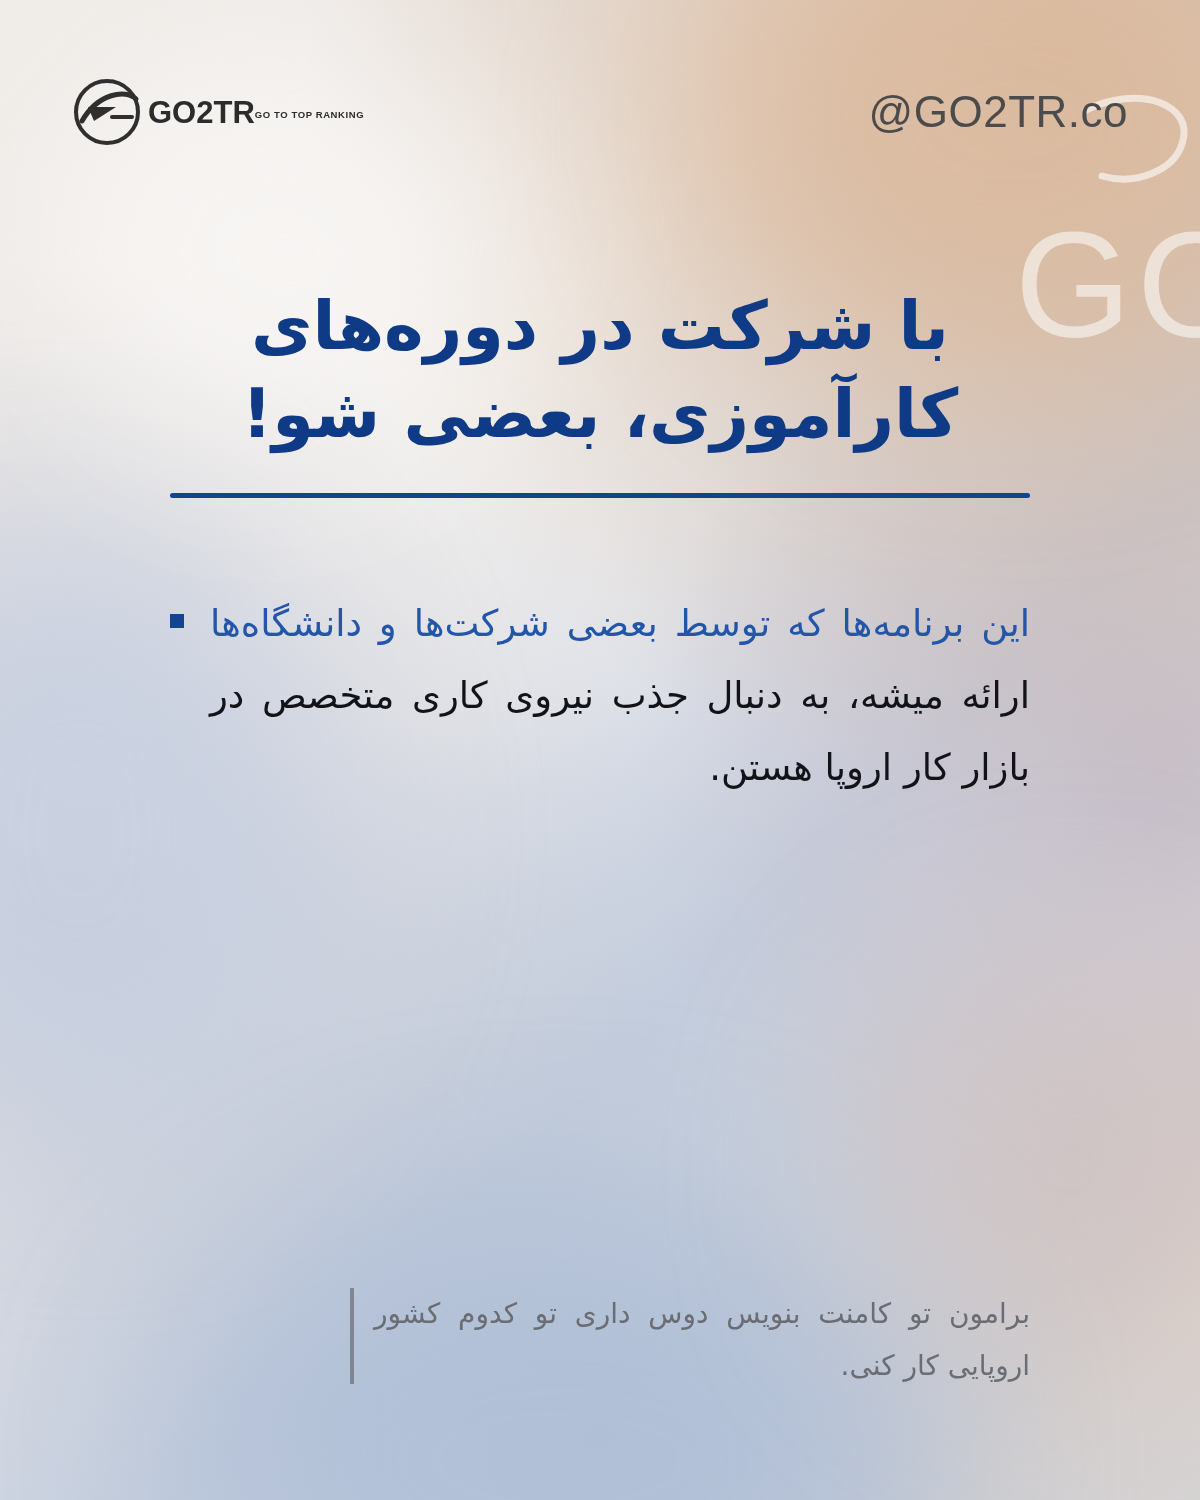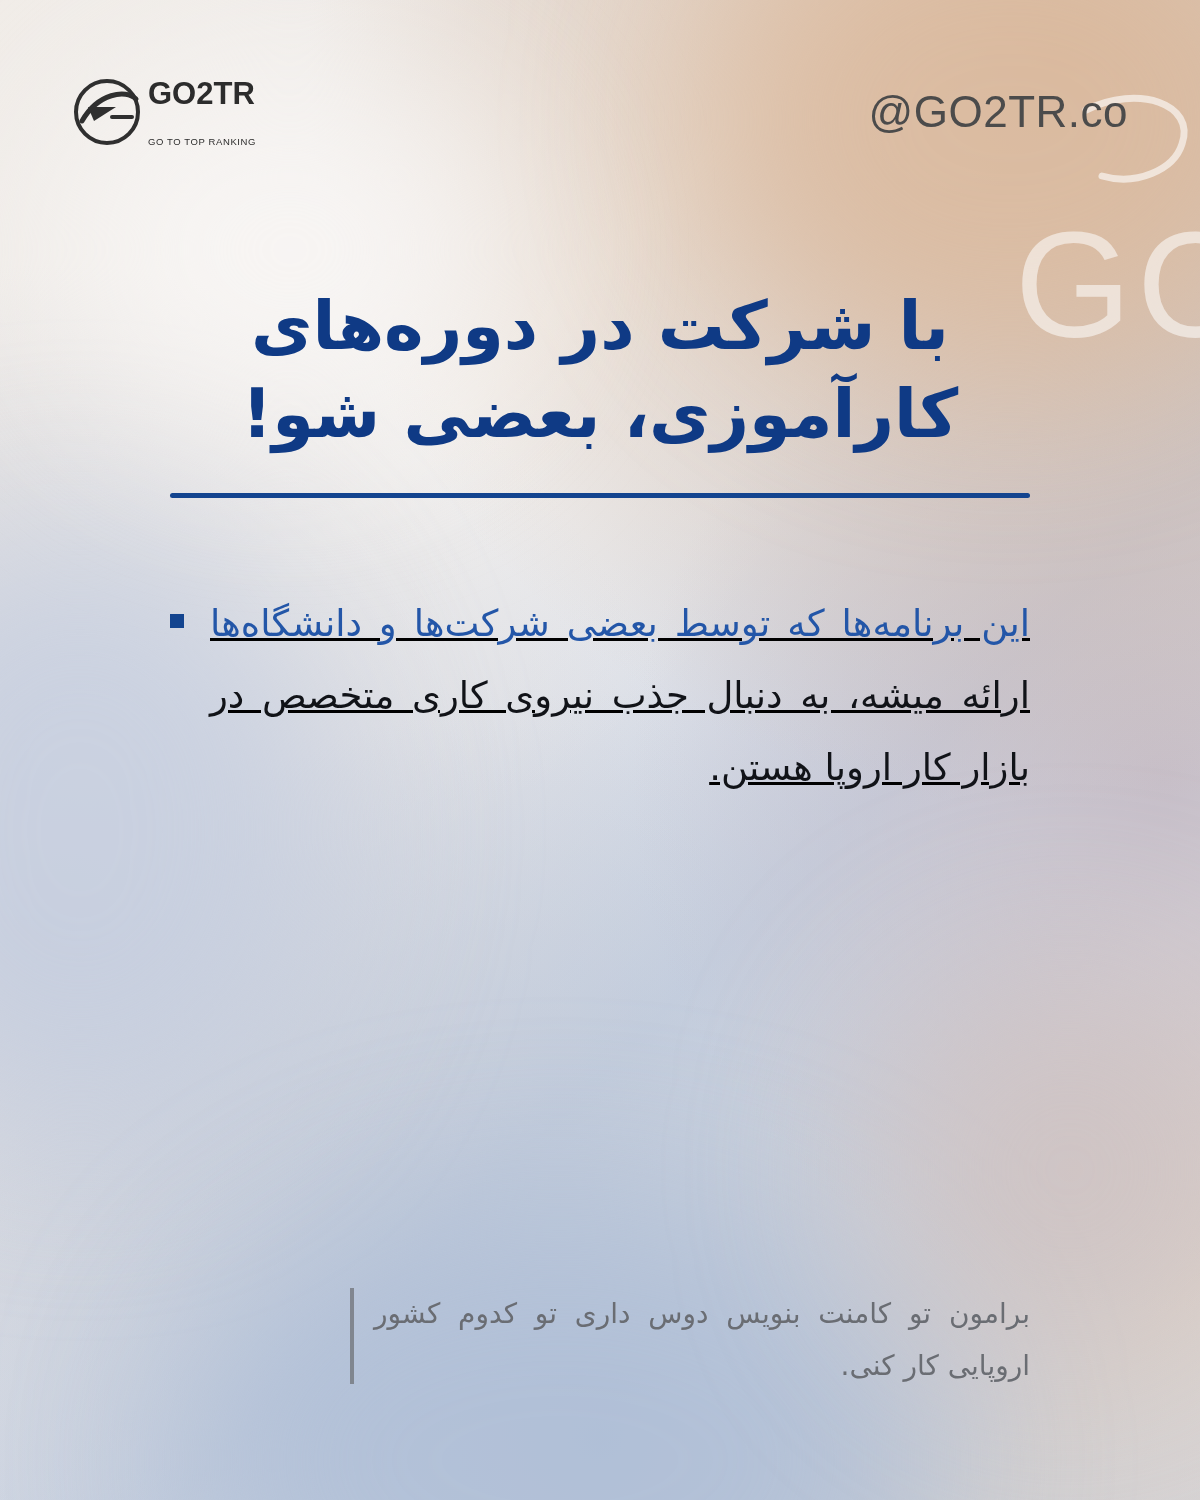--- a/index.html
+++ b/index.html
@@ -80,38 +80,37 @@
     align-items: center;
     gap: 6px;
   }
   .logo-mark {
     width: 70px;
     height: 70px;
     position: relative;
   }
   .logo-text {
     display: flex;
-    flex-direction: column;
+    flex-direction: row;
     justify-content: center;
     line-height: 1;
-    gap: 27px;
   }
   .logo-text .main {
     font-size: 31px;
     font-weight: 700;
     letter-spacing: 0px;
     color: #2c2c2c;
     font-family: "Liberation Sans", sans-serif;
   }
   .logo-text .sub {
     font-size: 9.5px;
-    font-weight: 400;
+    font-weight: 700;
     letter-spacing: 0.6px;
     color: #2c2c2c;
-    margin-top: 1px;
+    margin-top: 13px;
     text-align: right;
     font-family: "Liberation Sans", sans-serif;
   }
   .handle {
     font-size: 44px;
     color: #4b4b4b;
     font-weight: 400;
     letter-spacing: 0.5px;
     font-family: "Liberation Sans", sans-serif;
   }
@@ -139,21 +138,20 @@
     border-radius: 3px;
     width: 100%;
   }
 
   
   .bullets {
     position: absolute;
     top: 588px;
     left: 170px;
     right: 170px;
-    text-decoration: underline;
   }
   .bullet-row {
     display: flex;
     flex-direction: row-reverse;
     align-items: flex-start;
     gap: 26px;
     margin-bottom: 52px;
   }
   .dot {
     flex: 0 0 auto;

